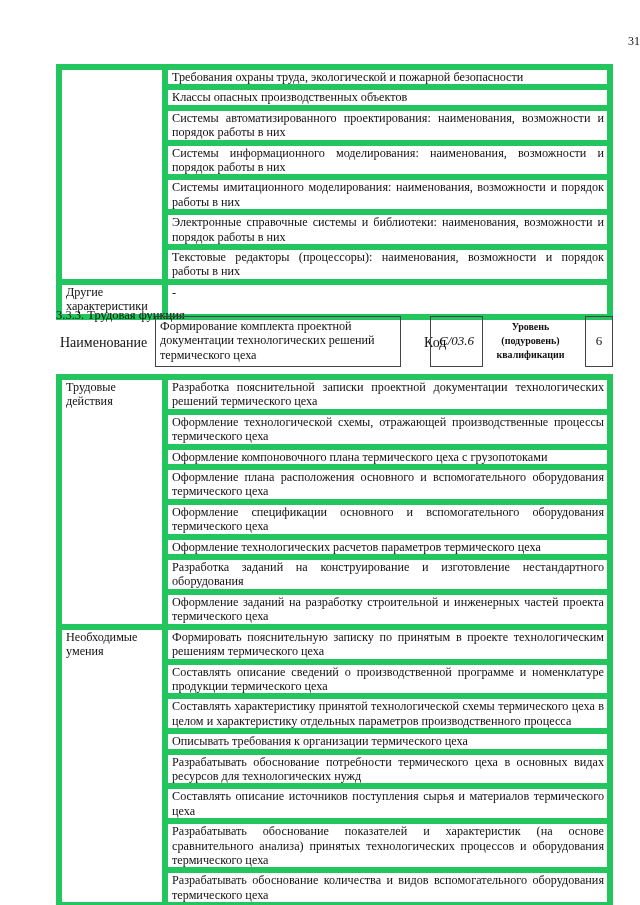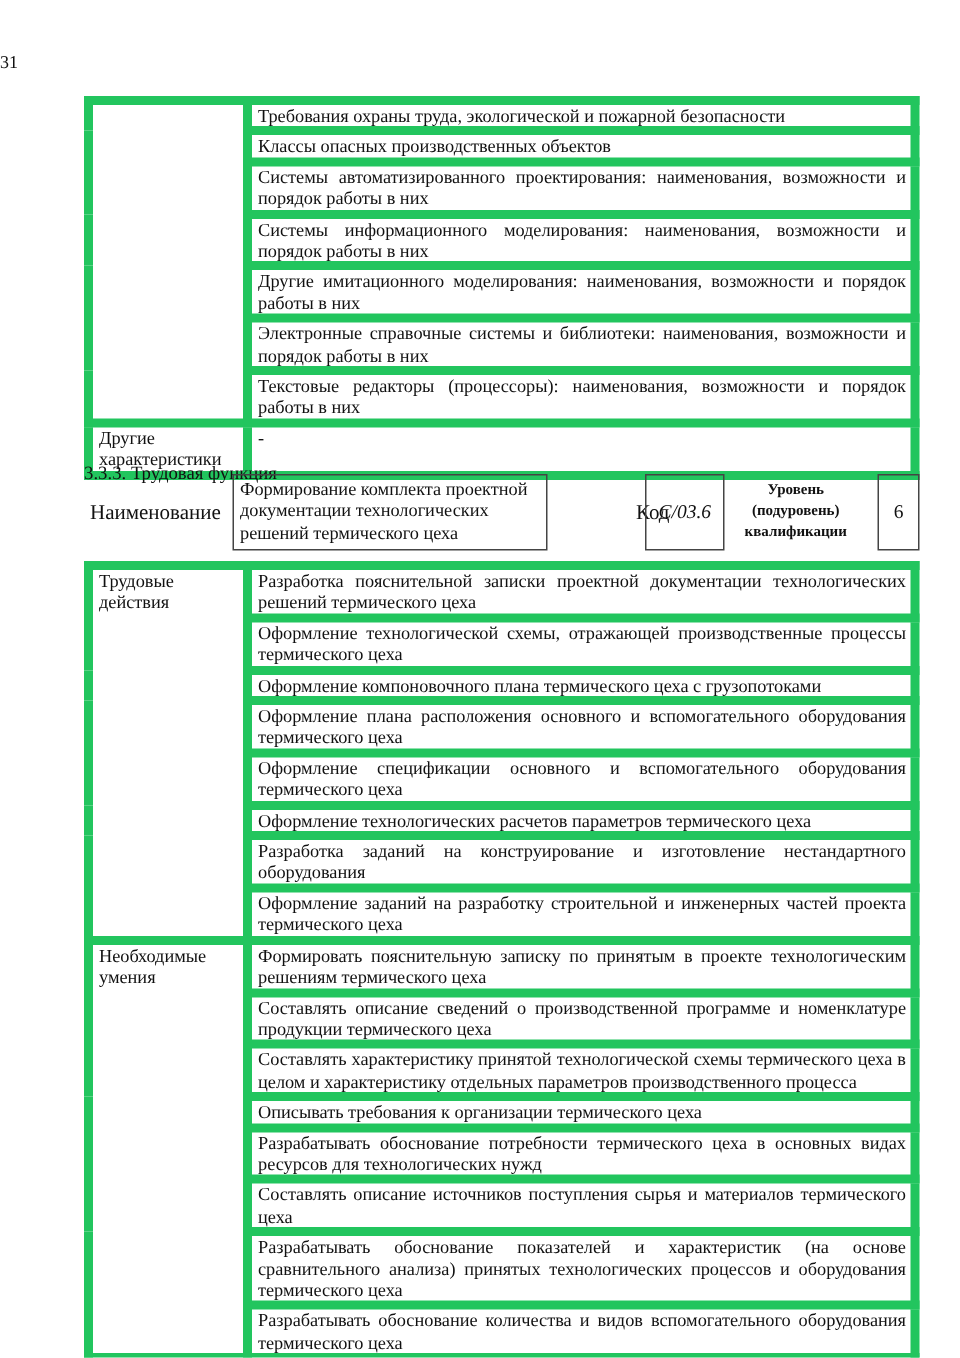--- a/index.html
+++ b/index.html
@@ -3,21 +3,21 @@
 <meta charset="utf-8">
 <style>
   html, body { margin: 0; padding: 0; background: #ffffff; }
   body {
     width: 640px; height: 905px; position: relative; overflow: hidden;
     font-family: "Liberation Serif", "DejaVu Serif", serif;
     color: #111;
   }
   .page-number {
     position: absolute; top: 34px; left: 0; width: 640px;
-    text-align: left; font-size: 12px;
+    text-align: right; font-size: 12px;
   }
   table.grid {
     position: absolute; left: 56px; width: 557px;
     border-collapse: collapse; table-layout: fixed;
     font-size: 12.2px; line-height: 14.4px;
   }
   table.grid td {
     border: 6px solid #22c55e; vertical-align: top;
     padding: 0 3px 0 4px;
   }
@@ -28,21 +28,21 @@
   .section-title {
     position: absolute; left: 56px; top: 308px;
     font-weight: normal; font-size: 12.5px;
   }
   .hdr-label { position: absolute; font-size: 14px; }
   .hdr-box {
     position: absolute; border: 1px solid #444; box-sizing: border-box;
     font-size: 12.2px; line-height: 14.4px;
   }
   #name-label { left: 60px; top: 335px; }
-  #name-box { left: 155px; top: 316px; width: 210px; height: 51px; padding: 2px 4px; }
+  #name-box { left: 155px; top: 316px; width: 246px; height: 51px; padding: 2px 4px; }
   #code-label { left: 424px; top: 335px; }
   #code-box { left: 430px; top: 316px; width: 53px; height: 51px;
     display: flex; align-items: center; justify-content: center; font-size: 13px; font-style: italic; }
   #level-label { left: 488px; top: 320px; width: 85px; text-align: center; line-height: 14px; font-size: 10px; font-weight: bold; }
   #level-box { left: 585px; top: 316px; width: 28px; height: 51px;
     display: flex; align-items: center; justify-content: center; font-size: 13px; }
 </style>
 </head>
 <body>
 
@@ -57,21 +57,21 @@
     <tr>
         <td class="item">Классы опасных производственных объектов</td>
       </tr>
     <tr>
         <td class="item">Системы автоматизированного проектирования: наименования, возможности и порядок работы в них</td>
       </tr>
     <tr>
         <td class="item">Системы информационного моделирования: наименования, возможности и порядок работы в них</td>
       </tr>
     <tr>
-        <td class="item">Другие имитационного моделирования: наименования, возможности и порядок работы в них</td>
+        <td class="item">Системы имитационного моделирования: наименования, возможности и порядок работы в них</td>
       </tr>
     <tr>
         <td class="item">Электронные справочные системы и библиотеки: наименования, возможности и порядок работы в них</td>
       </tr>
     <tr>
         <td class="item">Текстовые редакторы (процессоры): наименования, возможности и порядок работы в них</td>
       </tr>
     <tr>
       <td class="label">Другие характеристики</td>
       <td class="item">-</td>

